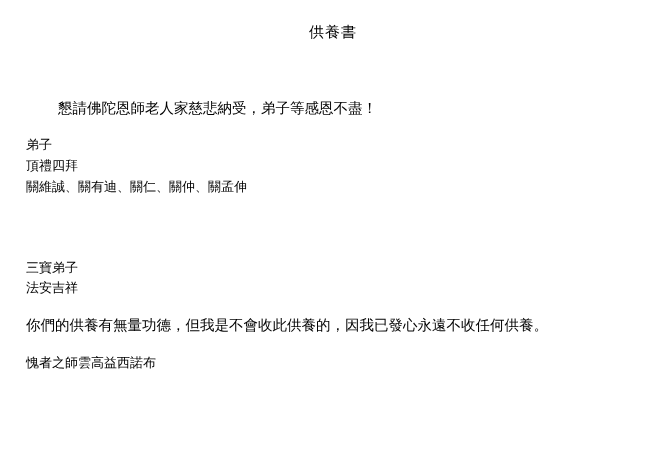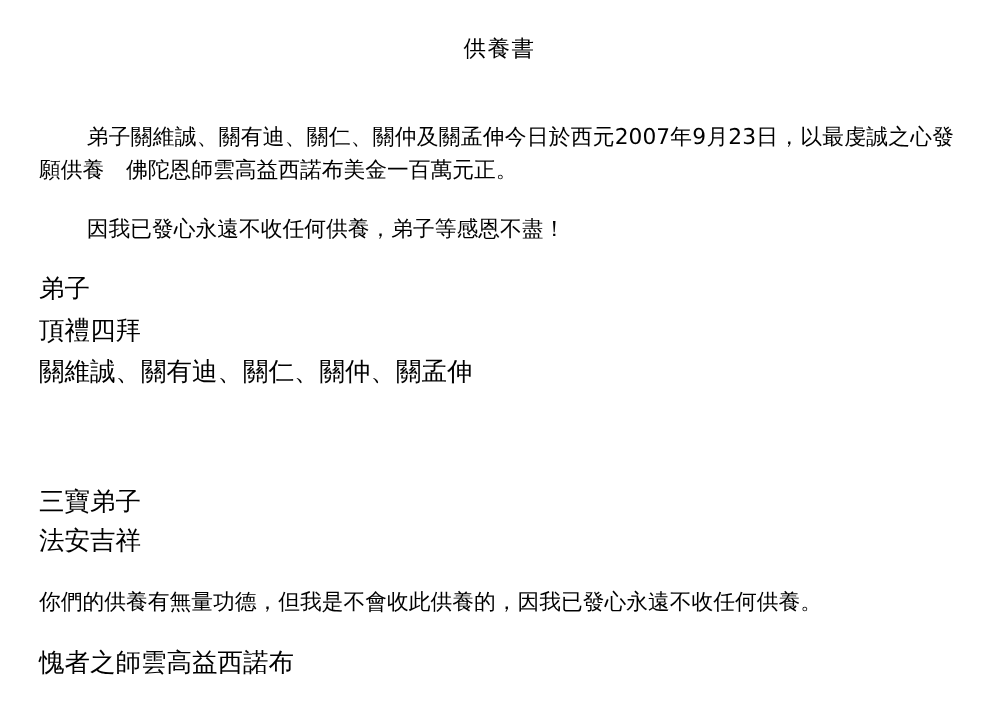--- a/index.html
+++ b/index.html
@@ -42,43 +42,42 @@
   .para-indent {
     text-indent: 2.2em;
   }
   .gap-1 { height: 38px; }
   .gap-2 { height: 16px; }
   .gap-3 { height: 16px; }
   .gap-4 { height: 60px; }
   .gap-5 { height: 16px; }
   .gap-6 { height: 16px; }
   .line {
-    font-size: 17px;
+    font-size: 13px;
     line-height: 1.55;
     margin: 0;
     white-space: nowrap;
   }
   .sig-block .line { line-height: 1.6; }
 </style>
 </head>
 <body>
 
 <div class="page">
 
   <div class="doc-title">供養書</div>
 
   <div class="gap-1"></div>
 
   <div class="body-block">
 
-    <p class="para para-indent">弟子關維誠、關有迪、關仁、關仲及關孟伸今日於西元2007年9月23日，以最虔誠之心發願供養　佛陀恩師雲高益西諾布美金一百萬元正。</p>
 
     <div class="gap-2"></div>
 
-    <p class="para para-indent">因我已發心永遠不收任何供養，弟子等感恩不盡！</p>
+    <p class="para para-indent">懇請佛陀恩師老人家慈悲納受，弟子等感恩不盡！</p>
 
     <div class="gap-3"></div>
 
     <div class="sig-block">
       <div class="line">弟子</div>
       <div class="line">頂禮四拜</div>
       <div class="line">關維誠、關有迪、關仁、關仲、關孟伸</div>
     </div>
 
     <div class="gap-4"></div>

